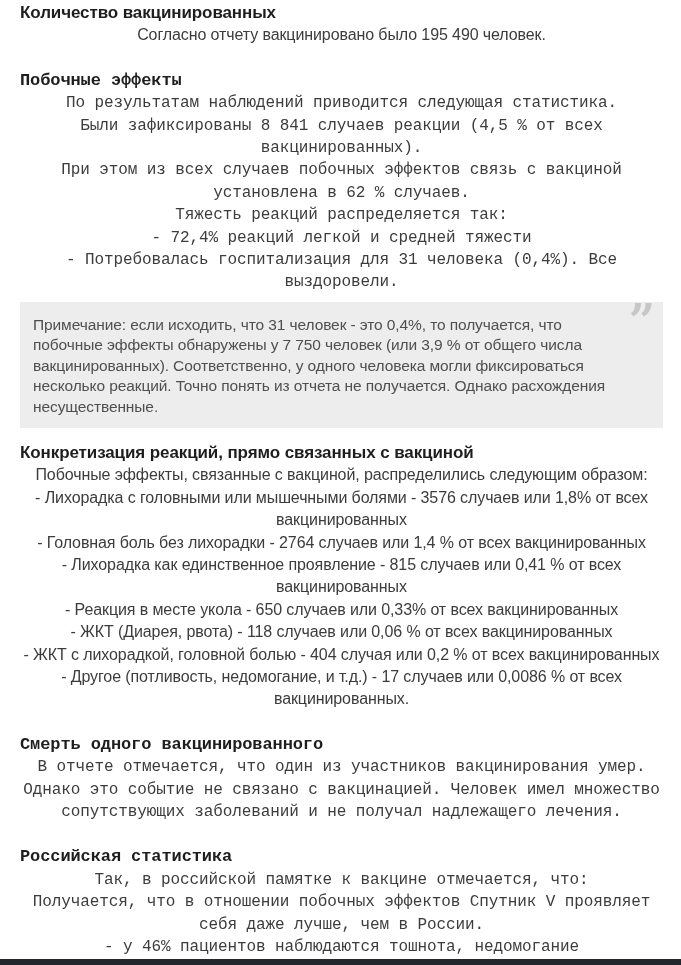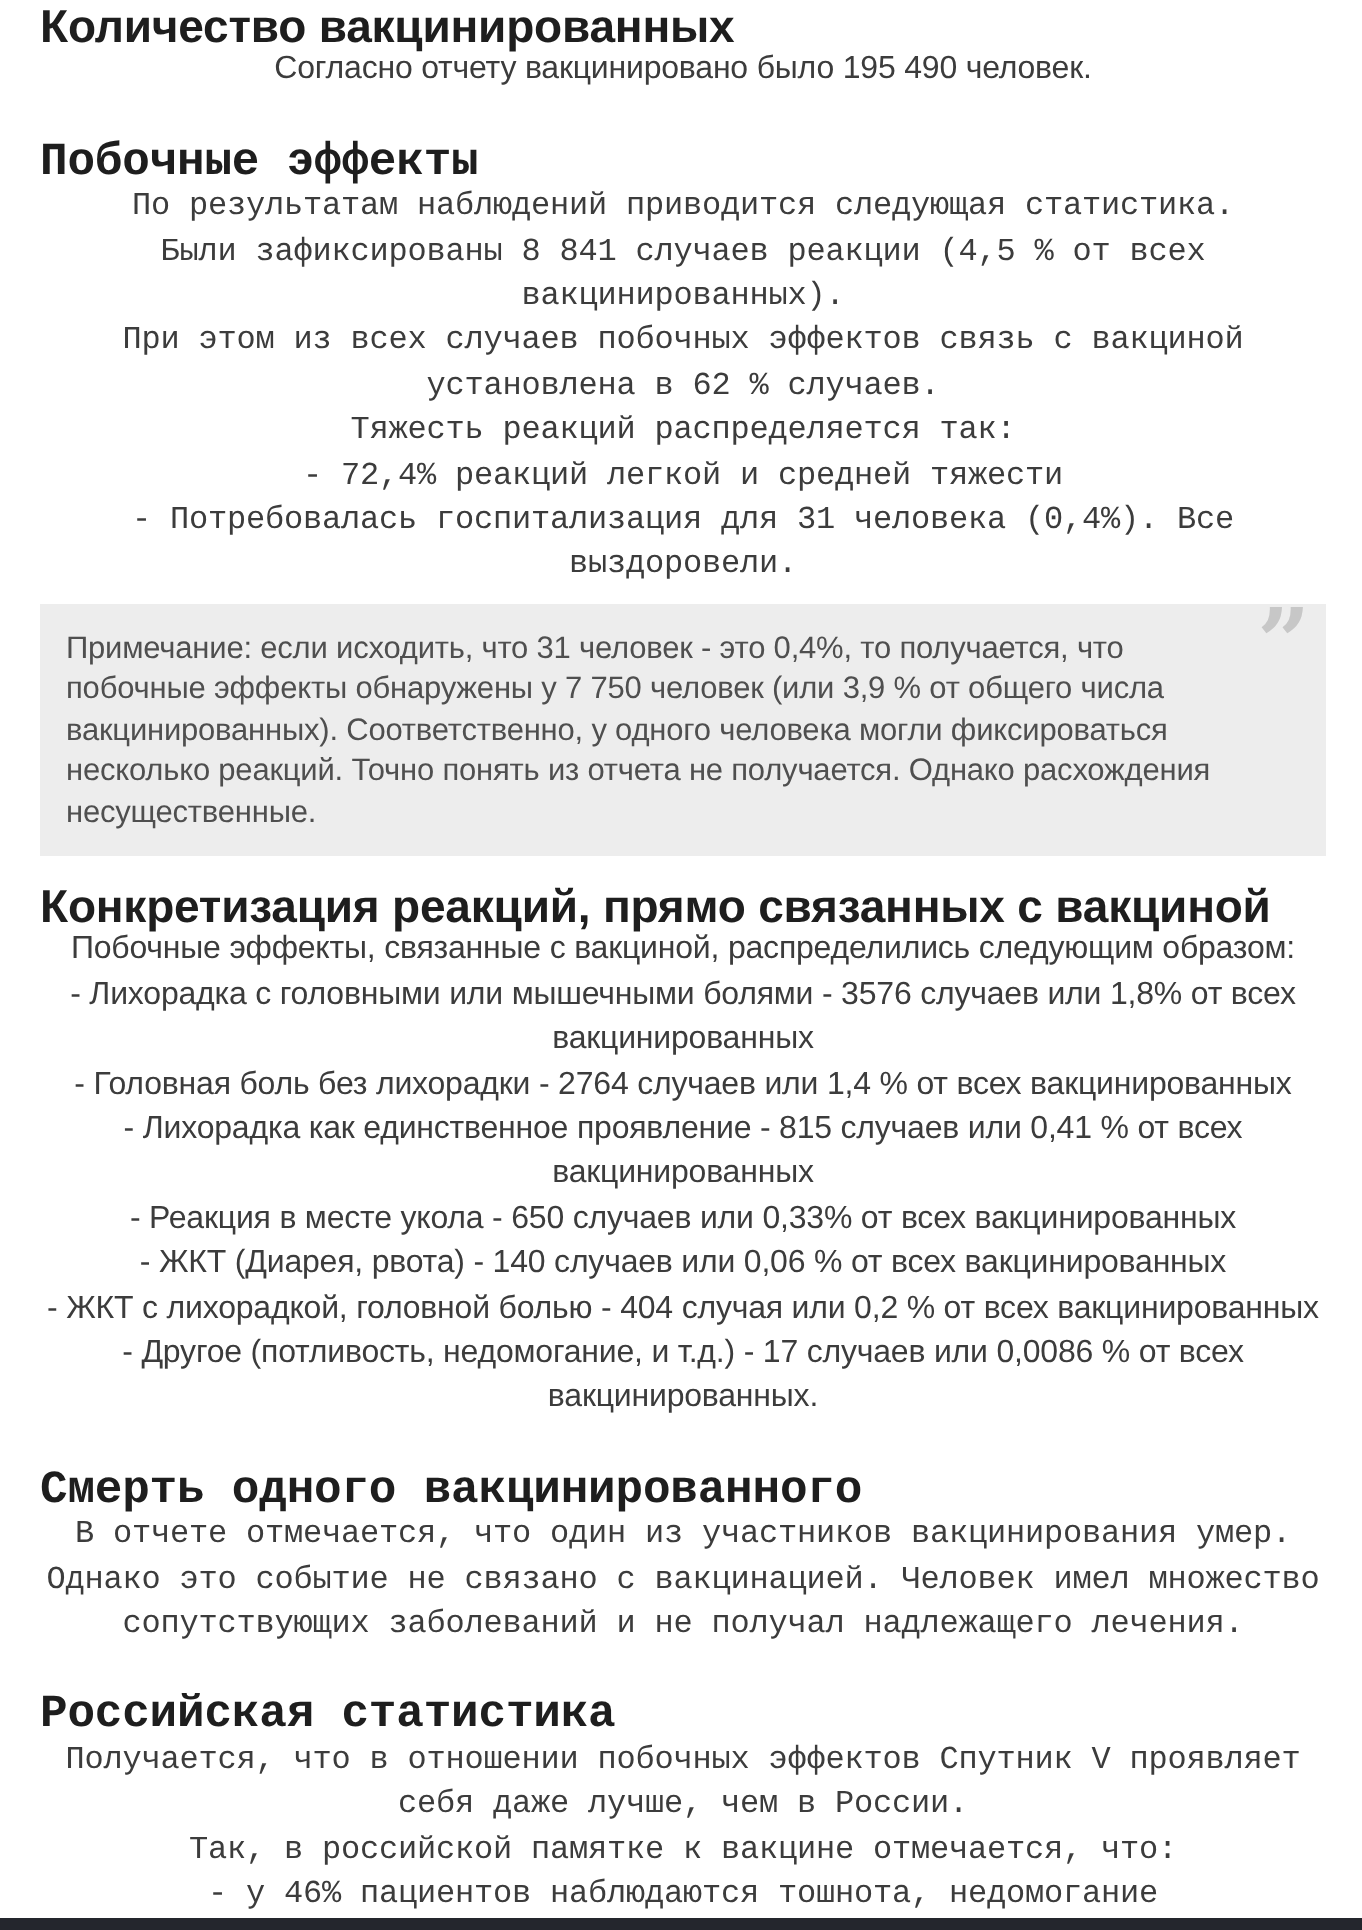--- a/index.html
+++ b/index.html
@@ -15,21 +15,21 @@
     padding: 2px 18px 0 20px;
     color: #3c3c3c;
     font-size: 16px;
     line-height: 22.4px;
     letter-spacing: -0.1px;
   }
   .sec { margin: 0; }
   .sec.gap { margin-top: 23px; font-family: Liberation Mono, monospace; }
   h2.sec-heading {
     margin: 0;
-    font-size: 23px;
+    font-size: 17px;
     font-weight: 700;
     color: #1e1e1e;
     line-height: 22.4px;
     letter-spacing: -0.1px;
   }
   p.line { margin: 0; text-align: center; }
   blockquote.note {
     margin: 8px 0 14px 0;
     background: #ededed;
     color: #4f4f4f;
@@ -88,39 +88,39 @@
   </blockquote>
 
   <section class="sec">
     <h2 class="sec-heading">Конкретизация реакций, прямо связанных с вакциной</h2>
     <div>
         <p class="line">Побочные эффекты, связанные с вакциной, распределились следующим образом:</p>
         <p class="line">- Лихорадка с головными или мышечными болями - 3576 случаев или 1,8% от всех вакцинированных</p>
         <p class="line">- Головная боль без лихорадки - 2764 случаев или 1,4 % от всех вакцинированных</p>
         <p class="line">- Лихорадка как единственное проявление - 815 случаев или 0,41 % от всех вакцинированных</p>
         <p class="line">- Реакция в месте укола - 650 случаев или 0,33% от всех вакцинированных</p>
-        <p class="line">- ЖКТ (Диарея, рвота) - 140 случаев или 0,06 % от всех вакцинированных</p>
+        <p class="line">- ЖКТ (Диарея, рвота) - 118 случаев или 0,06 % от всех вакцинированных</p>
         <p class="line">- ЖКТ с лихорадкой, головной болью - 404 случая или 0,2 % от всех вакцинированных</p>
         <p class="line">- Другое (потливость, недомогание, и т.д.) - 17 случаев или 0,0086 % от всех вакцинированных.</p>
       </div>
   </section>
 
   <section class="sec gap">
     <h2 class="sec-heading">Смерть одного вакцинированного</h2>
     <div>
         <p class="line">В отчете отмечается, что один из участников вакцинирования умер.</p>
         <p class="line">Однако это событие не связано с вакцинацией. Человек имел множество сопутствующих заболеваний и не получал надлежащего лечения.</p>
       </div>
   </section>
 
   <section class="sec gap">
     <h2 class="sec-heading">Российская статистика</h2>
     <div>
+        <p class="line">Так, в российской памятке к вакцине отмечается, что:</p>
         <p class="line">Получается, что в отношении побочных эффектов Спутник V проявляет себя даже лучше, чем в России.</p>
-        <p class="line">Так, в российской памятке к вакцине отмечается, что:</p>
         <p class="line">- у 46% пациентов наблюдаются тошнота, недомогание</p>
         <p class="line">- озноб, жар, ломота, головная боль - 5,7%</p>
       </div>
   </section>
 
 </article>
 
 <div class="bottom-bar"></div>
 
 </body></html>

